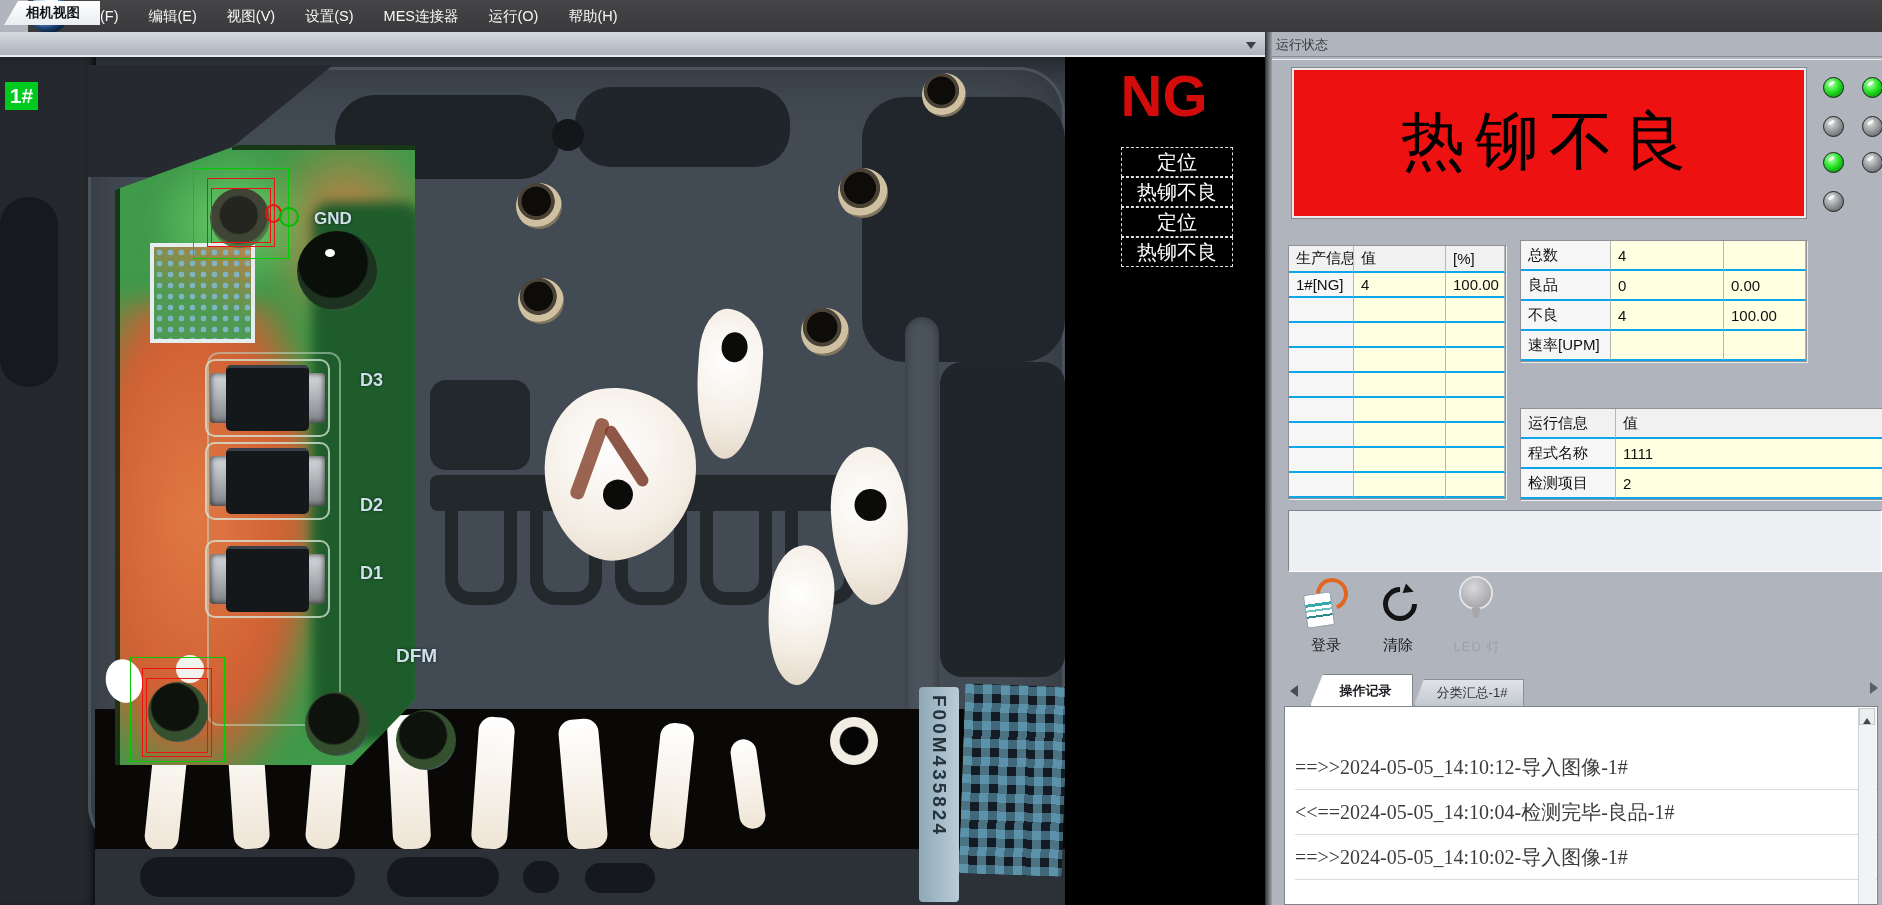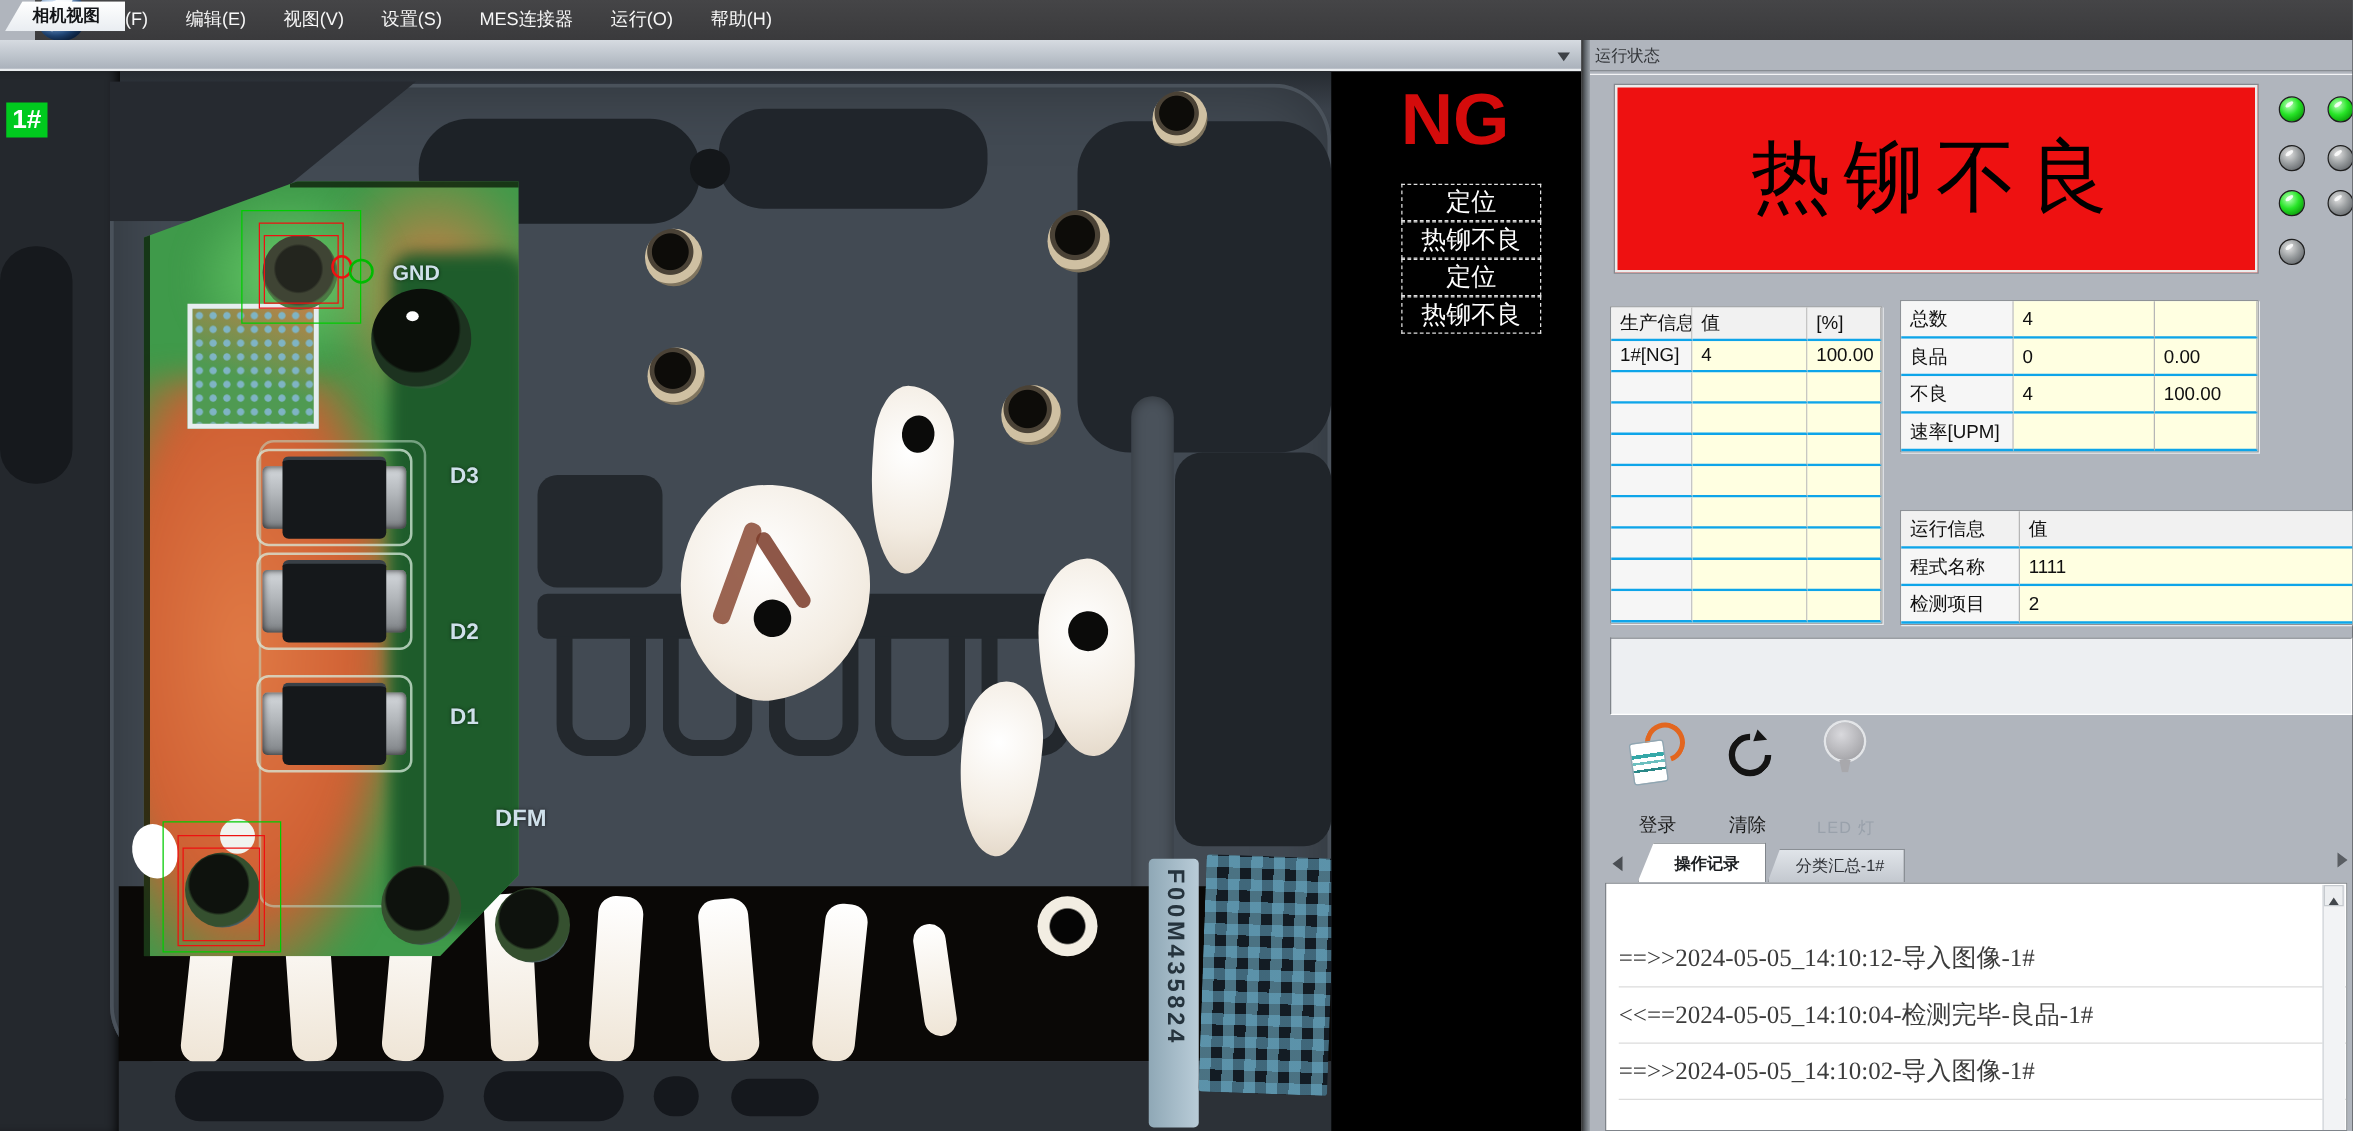--- a/index.html
+++ b/index.html
@@ -135,21 +135,21 @@
   .wtable{position:absolute;display:grid;background:#fff;border:1px solid #8e9297;box-shadow:1px 1px 0 rgba(255,255,255,.75);}
   .wtable .c{border-right:1px solid #b6b6b6;border-bottom:2px solid #0ea5e9;font-size:15px;color:#101010;
        padding-left:7px;display:flex;align-items:center;overflow:hidden;white-space:nowrap;box-sizing:border-box;}
   .wtable .hd{background:#f1f1f1;}
   .wtable .lbl{background:#f6f6f6;}
   .wtable .val{background:#ffffe1;}
 
   #msg-panel{left:16px;top:478px;width:592px;height:60px;background:#edeff2;
        border:1px solid;border-color:#7f848a #ffffff #ffffff #7f848a;}
 
-  .tool-label{position:absolute;font-size:15px;color:#1c1c1c;text-align:center;margin-top:15px;}
+  .tool-label{position:absolute;font-size:15px;color:#1c1c1c;text-align:center;}
   #led-label{color:#99a1ab;font-size:13px;letter-spacing:1px;}
   #ic-login{left:33px;top:546px;width:40px;height:48px;}
   #ic-login .lanyard{position:absolute;left:11px;top:0;width:24px;height:24px;border:4px solid #e2661f;
        border-radius:50%;border-bottom-color:transparent;transform:rotate(25deg);}
   #ic-login .card{position:absolute;left:0;top:15px;width:26px;height:32px;border:1px solid #8fa6b2;border-radius:3px;
        transform:rotate(-8deg);
        background:linear-gradient(#fff 0 9px,#35a8a8 9px 12px,#fff 12px 15px,#6cc0c0 15px 17px,#fff 17px 21px,#2a8888 21px 23px,#fff 23px);}
   #ic-clear{left:110px;top:552px;width:32px;height:32px;}
   #ic-clear .arc{position:absolute;left:1px;top:3px;width:24px;height:24px;border:5px solid #141414;border-radius:50%;
        border-right-color:transparent;transform:rotate(-45deg);}

